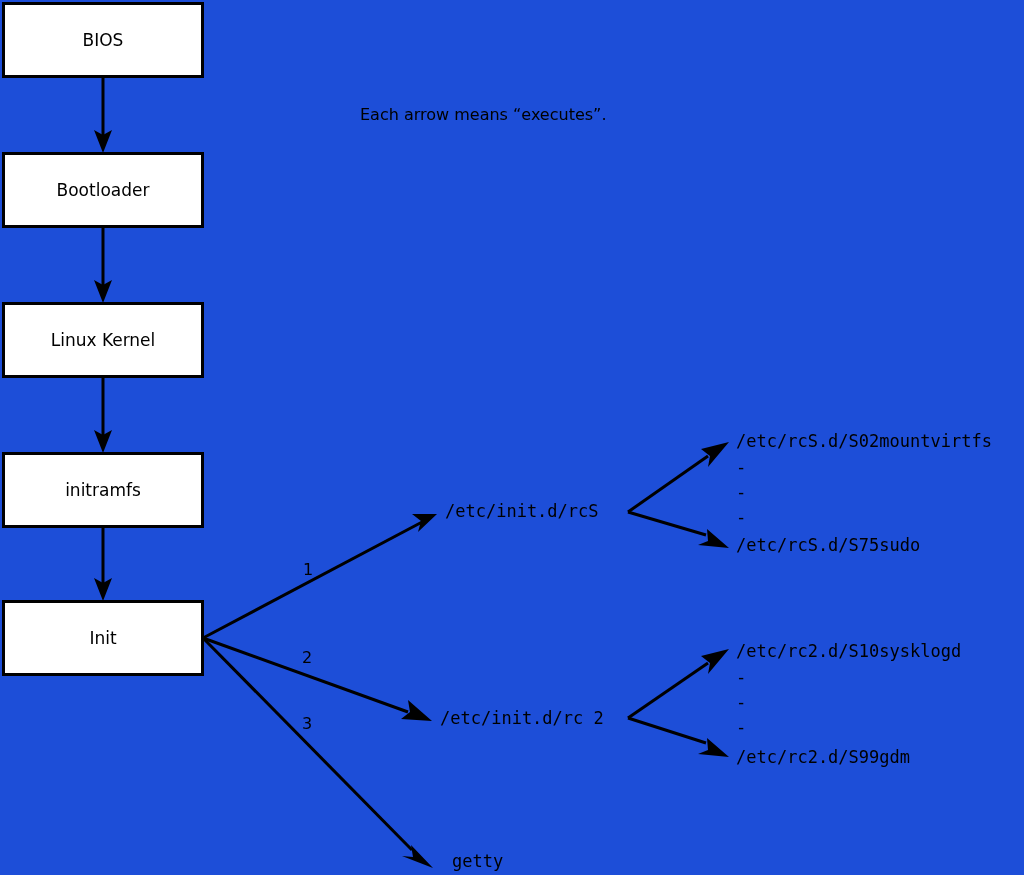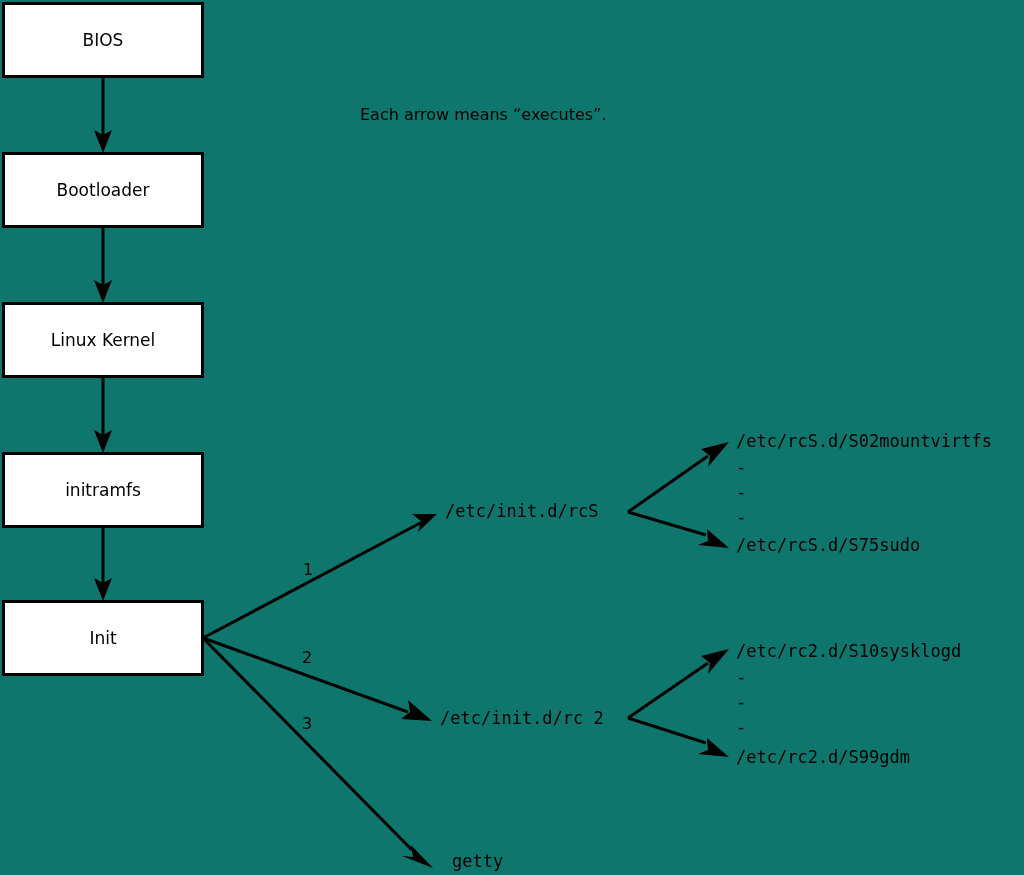--- a/index.html
+++ b/index.html
@@ -8,21 +8,21 @@
     padding: 0;
     background: #ffffff;
   }
   body {
     font-family: "DejaVu Sans", sans-serif;
   }
   #canvas {
     position: relative;
     width: 1024px;
     height: 875px;
-    background: #0f766e;
+    background: #1d4ed8;
     overflow: hidden;
   }
   #diagram-svg {
     position: absolute;
     left: 0;
     top: 0;
     width: 1024px;
     height: 875px;
   }
   .box-rect {

